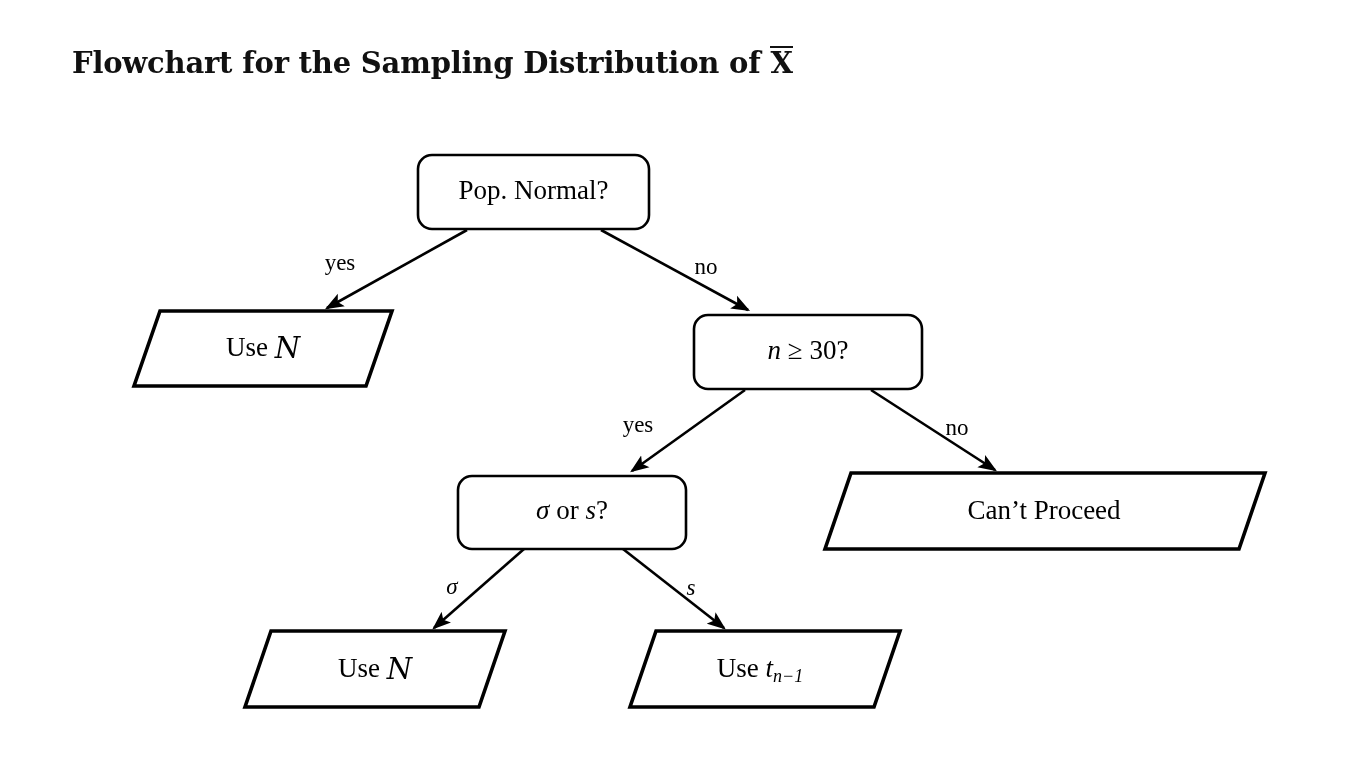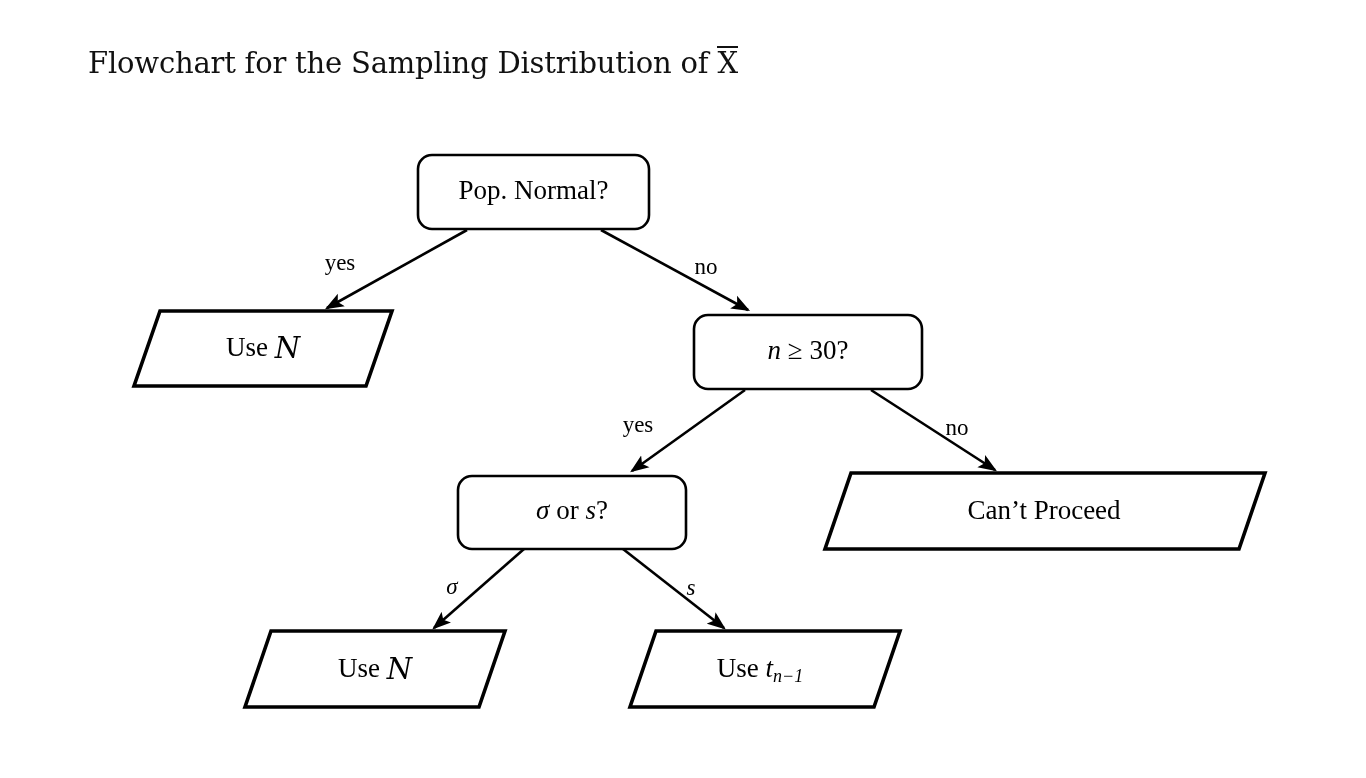--- a/index.html
+++ b/index.html
@@ -15,24 +15,24 @@
     color: #000000;
   }
   #page {
     position: relative;
     width: 1366px;
     height: 778px;
     background: #ffffff;
   }
   #title {
     position: absolute;
-    left: 88px;
+    left: 72px;
     top: 46px;
     font-family: "DejaVu Serif", "Liberation Serif", serif;
-    font-weight: normal;
+    font-weight: bold;
     font-size: 29px;
     letter-spacing: -0.2px;
     white-space: nowrap;
     color: #111111;
   }
   #title .ovl {
     display: inline-block;
     border-top: 2px solid #111111;
     padding-top: 1px;
     line-height: 1.0;

